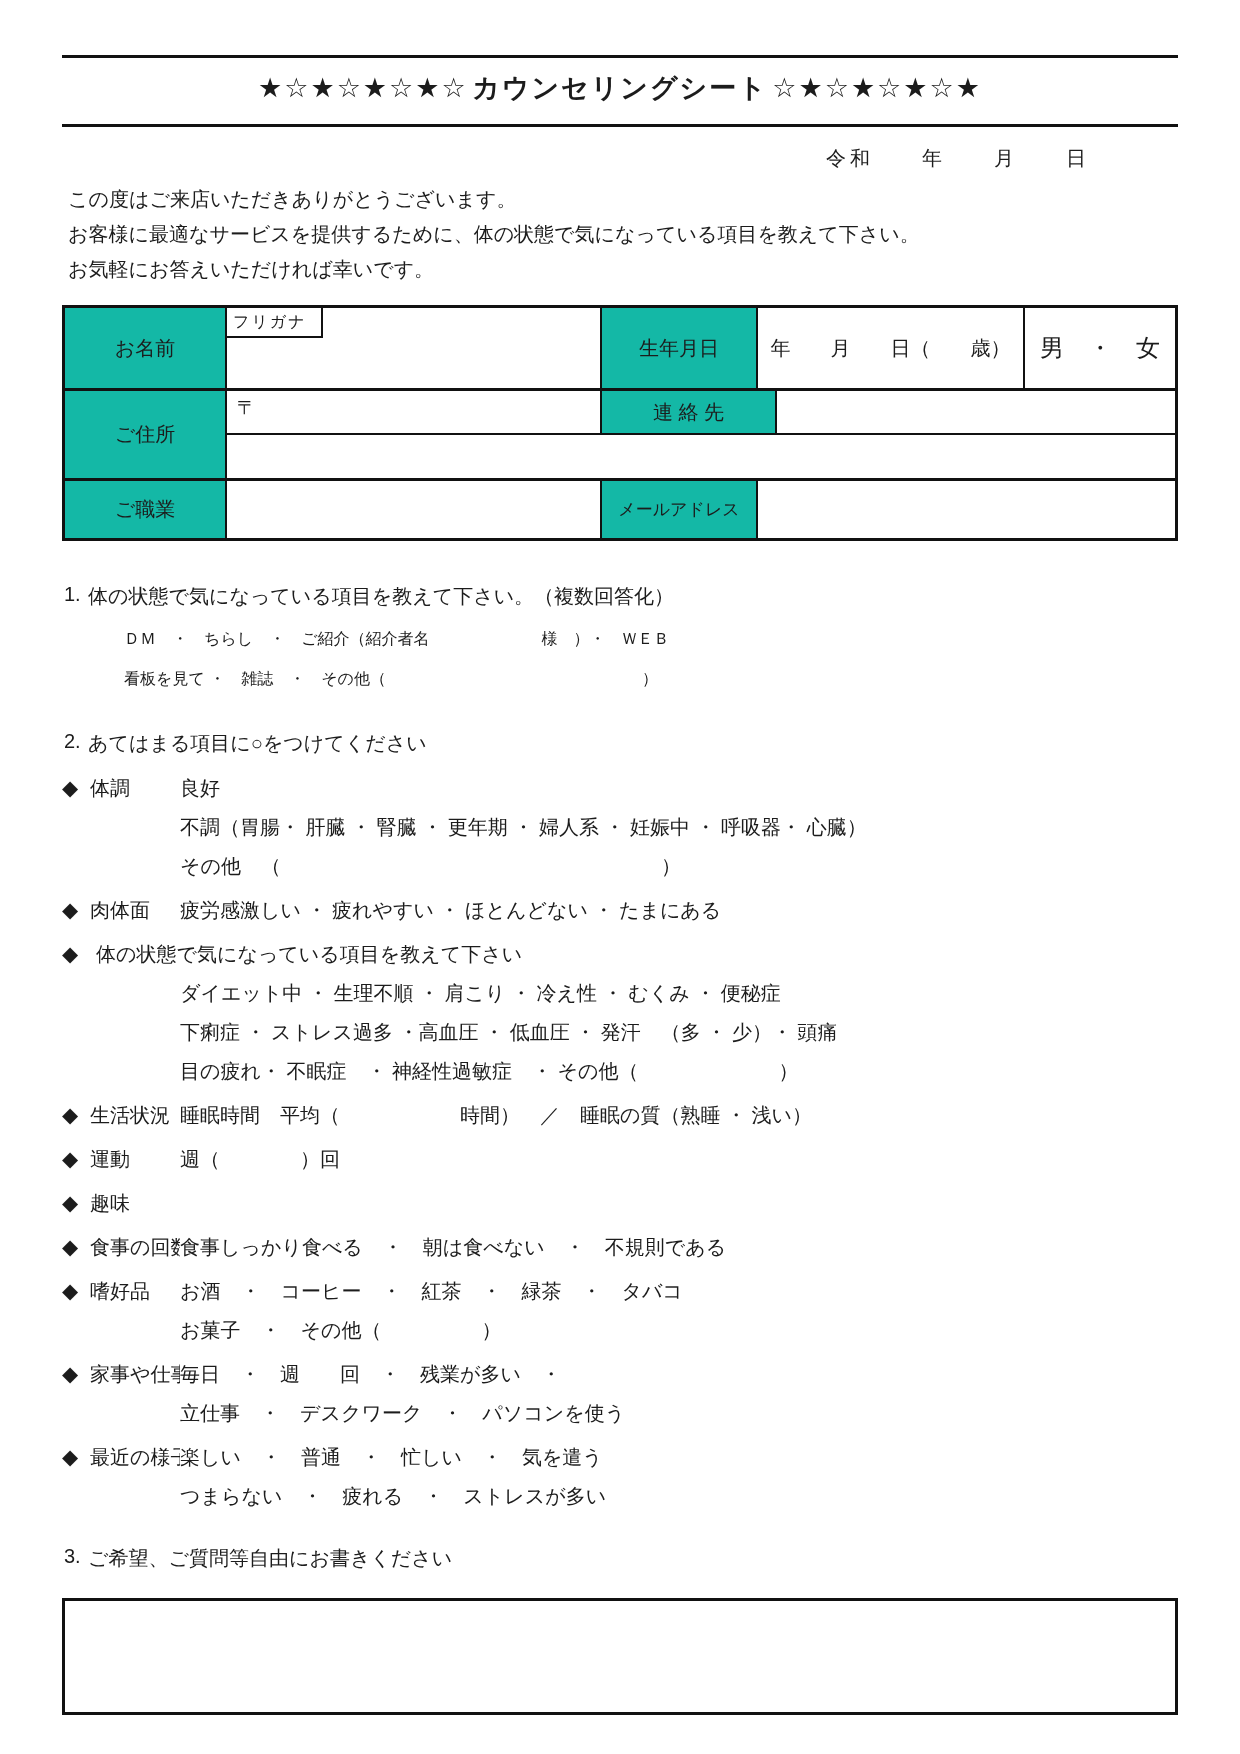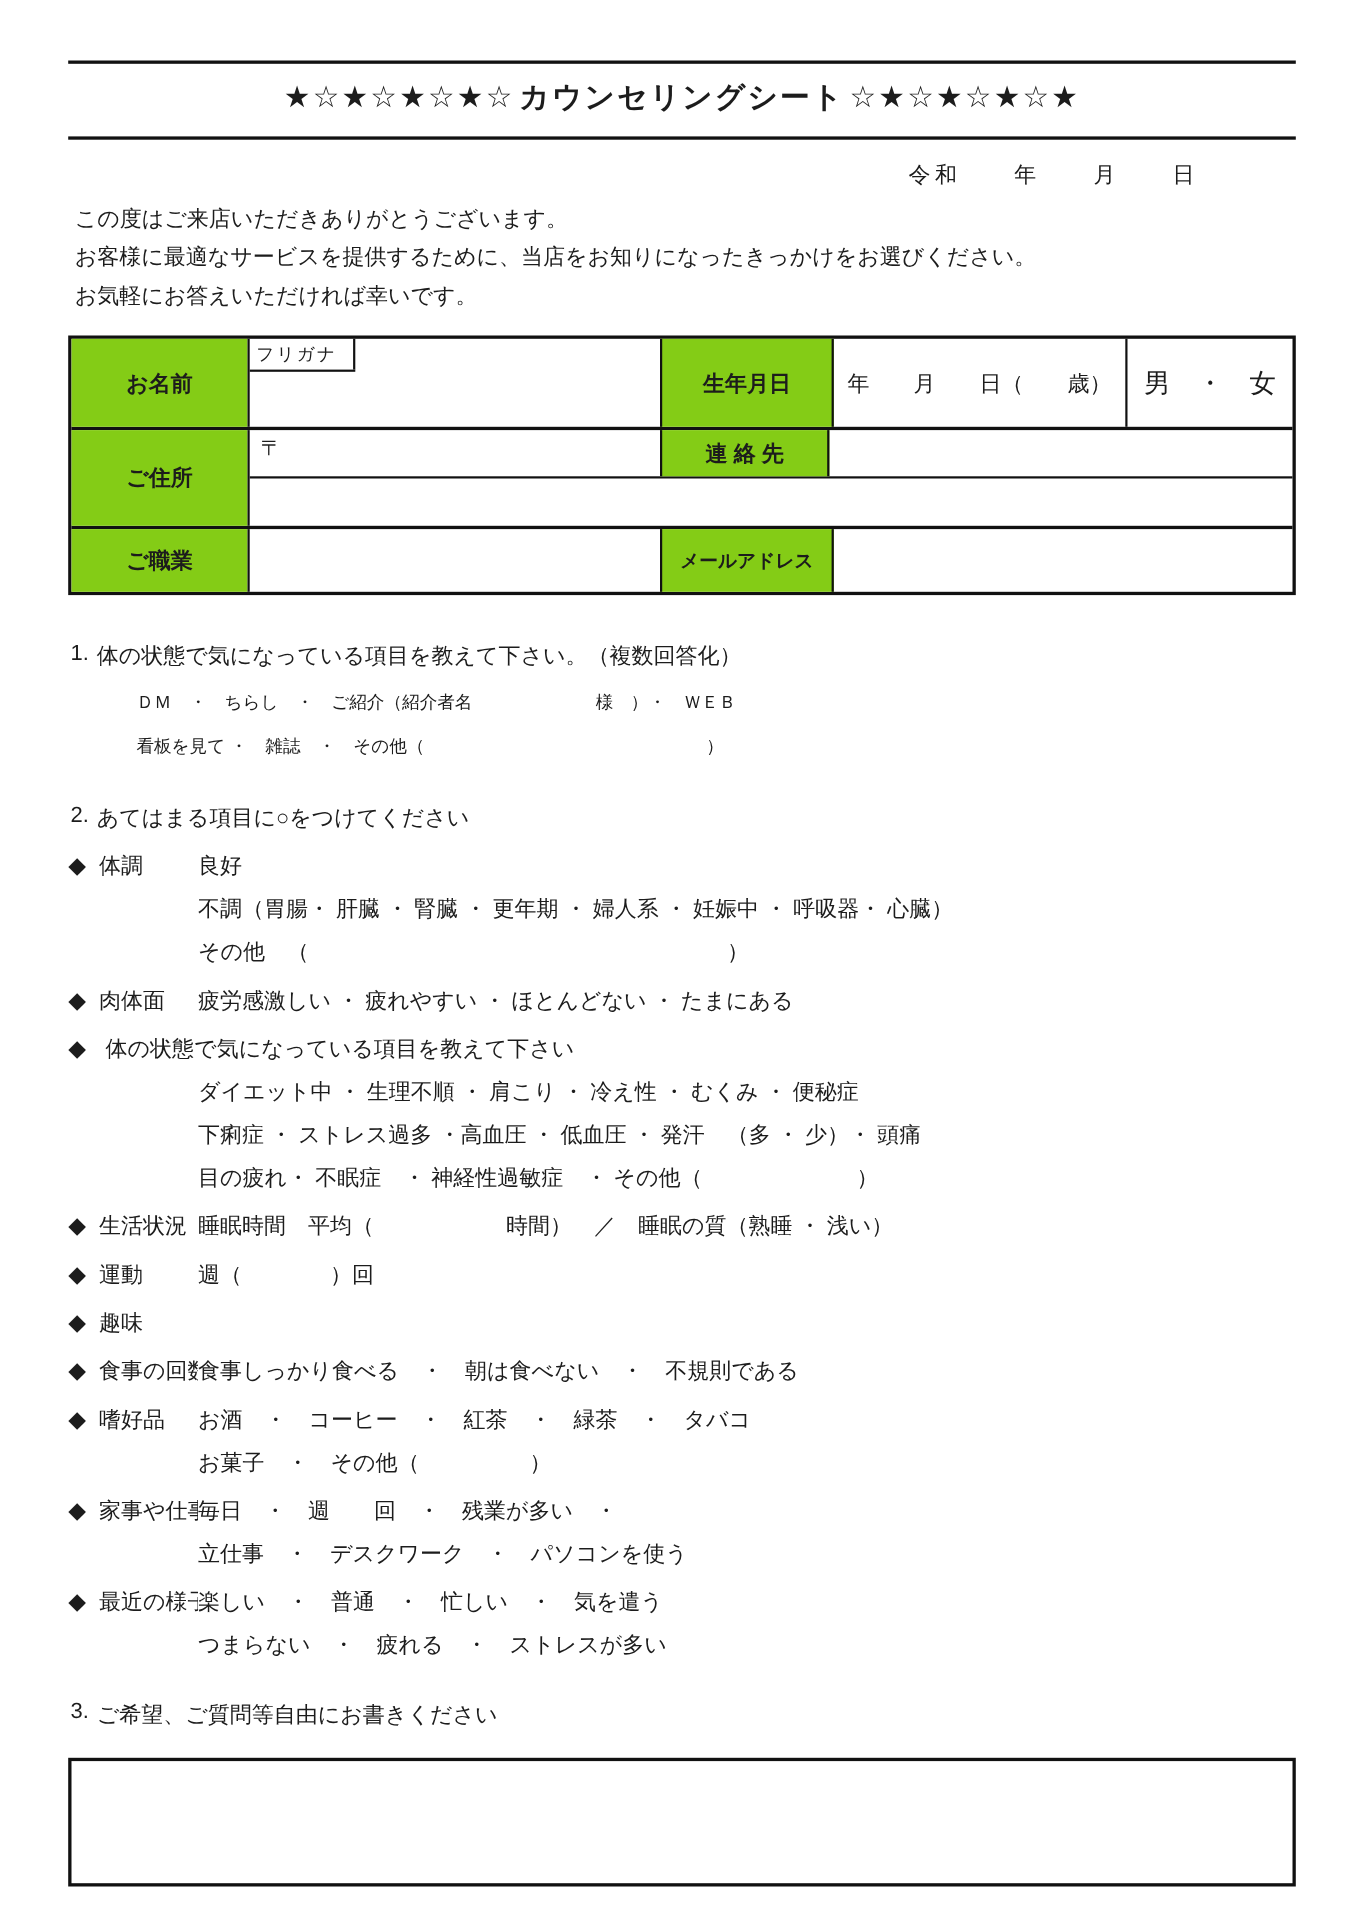--- a/index.html
+++ b/index.html
@@ -12,36 +12,36 @@
   
   .rule { border-top:3px solid #111; }
   .title-band { padding:12px 0 18px 0; text-align:center; }
   .title-band .ttl { font-size:27px; font-weight:bold; letter-spacing:2px; }
   .date-line { text-align:right; padding-right:88px; font-size:20px; margin-top:18px; letter-spacing:4px; }
   .intro { margin-top:10px; font-size:20px; line-height:35px; padding-left:6px; }
   
   .form-table { margin-top:18px; border:3px solid #111; width:1116px; }
   .t-row { display:flex; width:100%; }
   .t-row + .t-row { border-top:3px solid #111; }
-  .gcell { background:#84cc16; display:flex; align-items:center; justify-content:center; font-size:20px;font-weight:bold; }
+  .gcell { background:#14b8a6; display:flex; align-items:center; justify-content:center; font-size:20px; }
   .c-label { width:160px; }
   .c-mid { width:375px; border-left:2px solid #111; display:flex; flex-direction:row; }
   .furi-row { height:30px; border-bottom:2px solid #111; display:flex; }
   .furi-cell { width:96px; border-right:2px solid #111; font-size:16px; padding:4px 6px; letter-spacing:2px; }
   .furi-rest { flex:1; }
   .name-field { flex:1; min-height:48px; }
   .c-g2 { width:158px; border-left:2px solid #111; border-right:2px solid #111; }
   .c-date { width:265px; display:flex; align-items:center; justify-content:center; font-size:20px; }
   .c-gender { flex:1; border-left:2px solid #111; display:flex; align-items:center; justify-content:center; font-size:24px; }
   .r1 { height:80px; }
   .r2 { height:90px; }
   .r2-right { flex:1; border-left:2px solid #111; display:flex; flex-direction:column; }
   .r2-top { height:44px; border-bottom:2px solid #111; display:flex; }
   .postal-cell { width:373px; font-size:19px; padding:4px 10px; }
-  .contact-label { width:154px; }
+  .contact-label { width:177px; }
   .contact-field { flex:1; }
   .r2-bottom { flex:1; }
   .r3 { height:60px; }
   .c-occ { width:375px; border-left:2px solid #111; }
   .email-label { font-size:17px; }
   .c-email { flex:1; }
   
   .q-head { font-size:20px; margin-top:0; display:flex; }
   .q-num { width:26px; padding-left:2px; }
   .q1 { margin-top:42px; }
@@ -66,21 +66,21 @@
     <span class="ttl">★☆★☆★☆★☆</span>
     <span class="ttl">カウンセリングシート</span>
     <span class="ttl">☆★☆★☆★☆★</span>
   </div>
   <div class="rule"></div>
 
   <div class="date-line">令和　　年　　月　　日</div>
 
   <div class="intro">
     <div>この度はご来店いただきありがとうございます。</div>
-    <div>お客様に最適なサービスを提供するために、当店をお知りになったきっかけをお選びください。</div>
+    <div>お客様に最適なサービスを提供するために、体の状態で気になっている項目を教えて下さい。</div>
     <div>お気軽にお答えいただければ幸いです。</div>
   </div>
 
   <div class="form-table">
     <div class="t-row r1">
       <div class="gcell c-label">お名前</div>
       <div class="c-mid">
         <div class="furi-row">
           <div class="furi-cell">フリガナ</div>
           <div class="furi-rest"></div>

